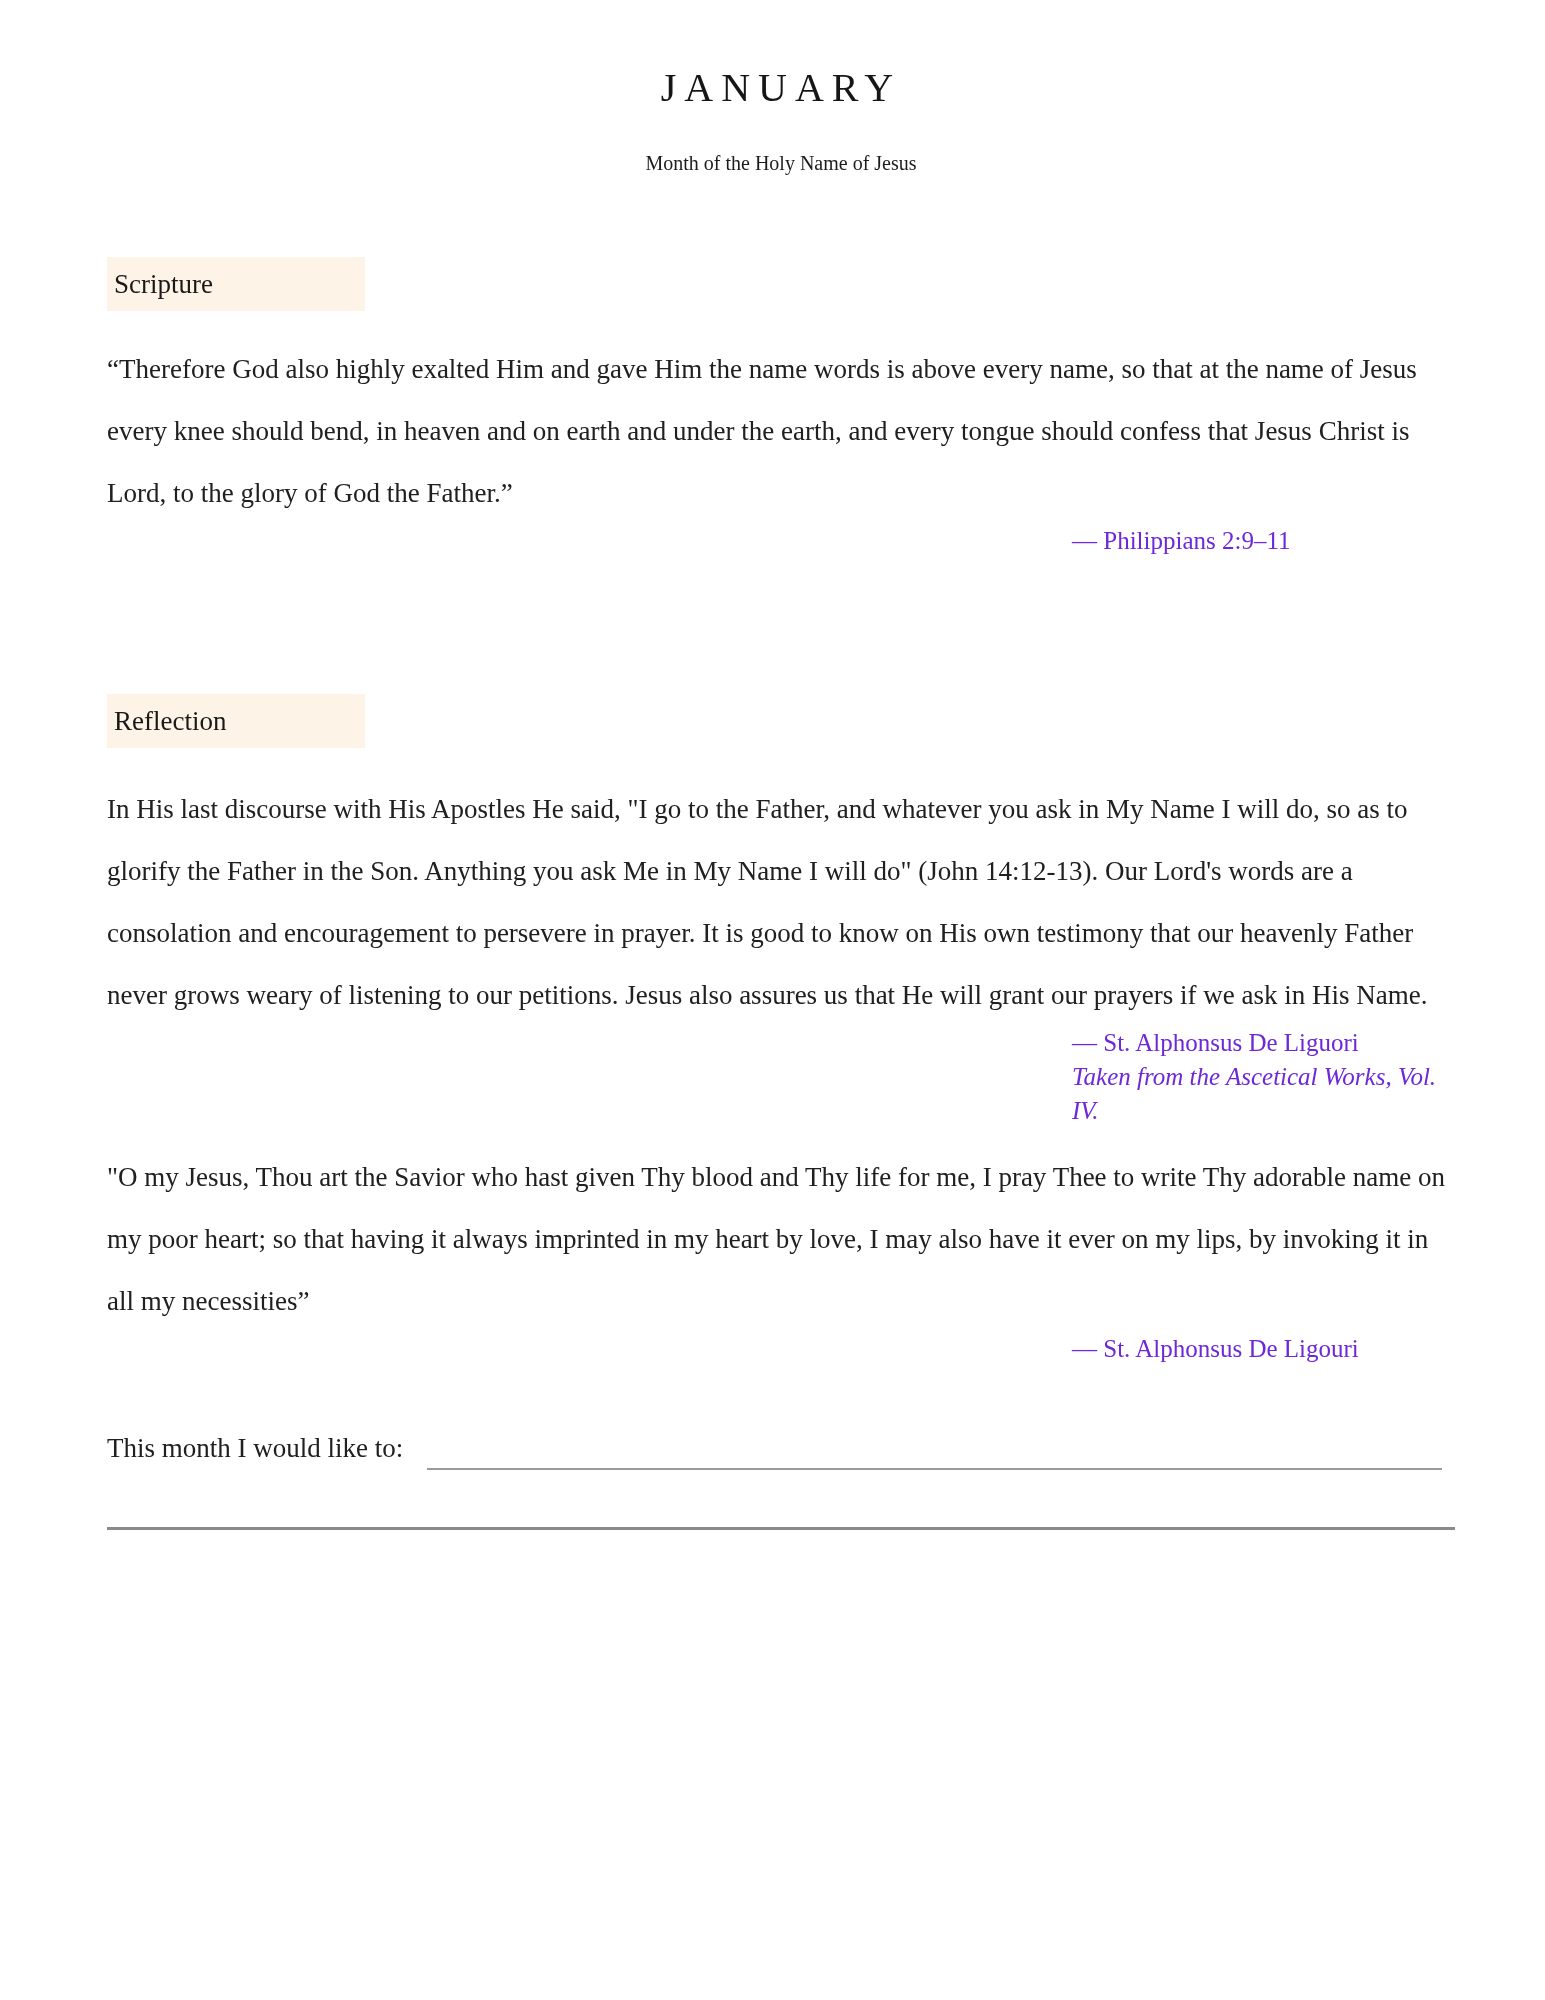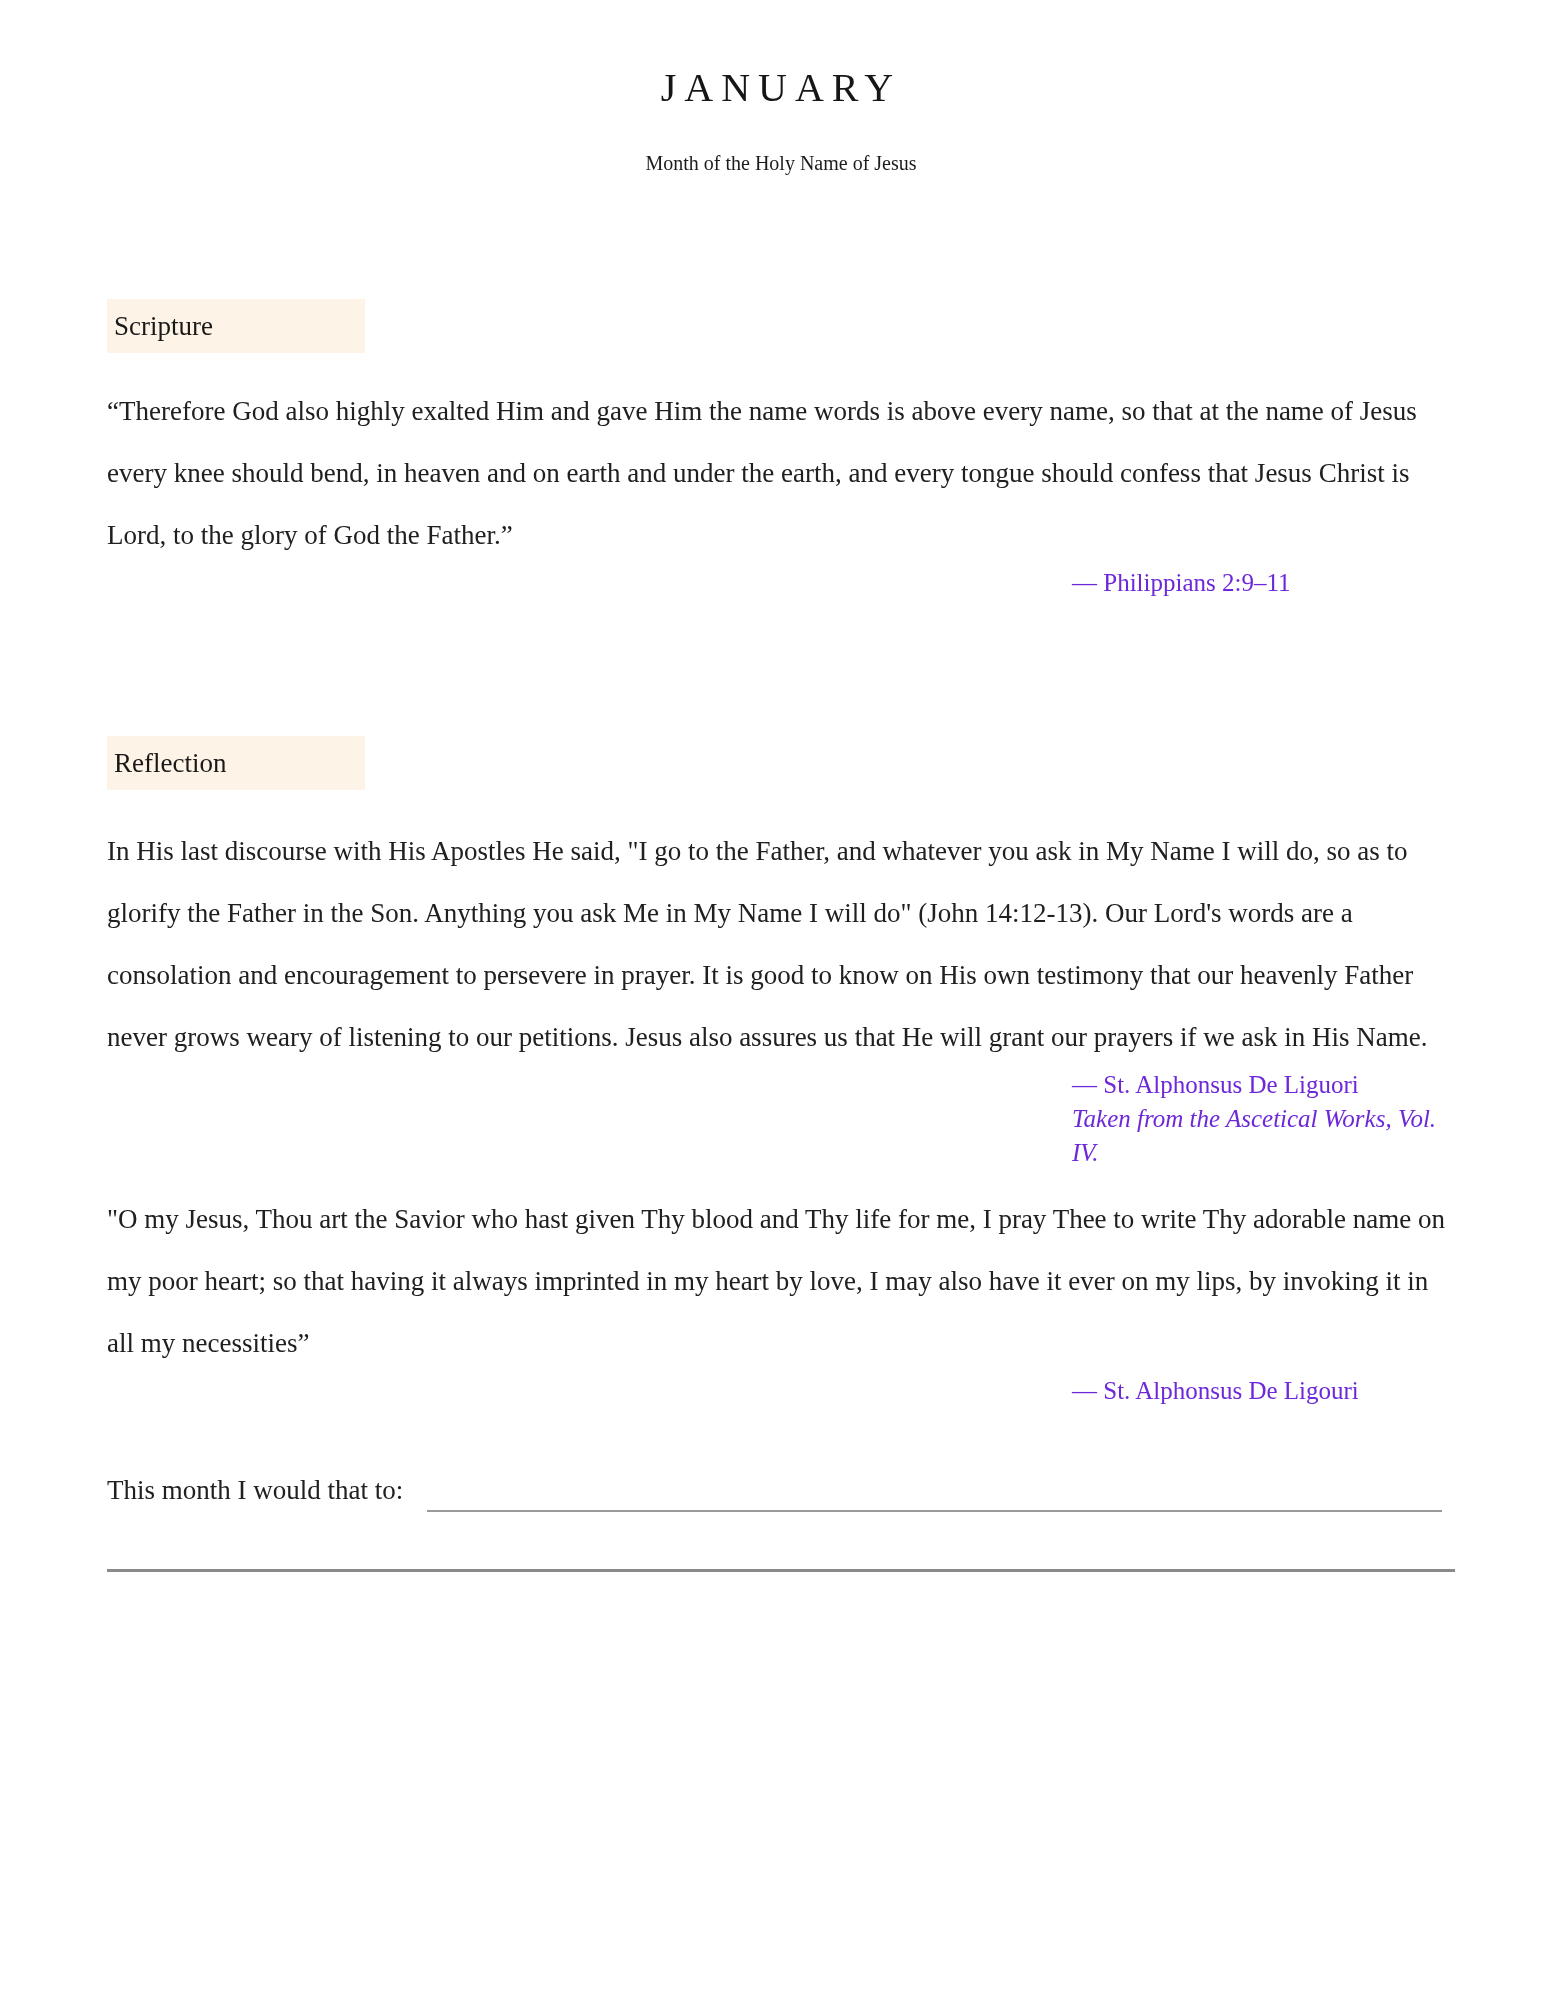--- a/index.html
+++ b/index.html
@@ -39,21 +39,21 @@
   }
   .section-label{
     display:block;
     width:258px;
     background:var(--highlight);
     padding:11px 8px 11px 7px;
     font-size:27px;
     line-height:32px;
     color:#191919;
   }
-  .label-scripture{margin-top:119px;}
+  .label-scripture{margin-top:77px;}
   .label-reflection{margin-top:136px;}
   .label-prayer{margin-top:40px;}
   .body-text{
     font-size:27px;
     line-height:62px;
     color:#202020;
     text-align:left;
   }
   .scripture-text{margin-top:27px;}
   .reflection-text{margin-top:30px;}
@@ -118,20 +118,20 @@
     <div>— St. Alphonsus De Liguori</div>
     <div class="source">Taken from the Ascetical Works, Vol. IV.</div>
   </div>
 
   <p class="body-text prayer-text">"O my Jesus, Thou art the Savior who hast given Thy blood and Thy life for me, I pray Thee to write Thy adorable name on my poor heart; so that having it always imprinted in my heart by love, I may also have it ever on my lips, by invoking it in all my necessities”</p>
   <div class="attribution">
     <div>— St. Alphonsus De Ligouri</div>
   </div>
 
   <div class="field-row goal-row">
-    <span class="field-label">This month I would that to:</span>
+    <span class="field-label">This month I would like to:</span>
     <div class="field-line"></div>
   </div>
   <div class="ruled-line rule-1"></div>
 
   <div class="ruled-line rule-2"></div>
 
 </div>
 
 </body></html>

